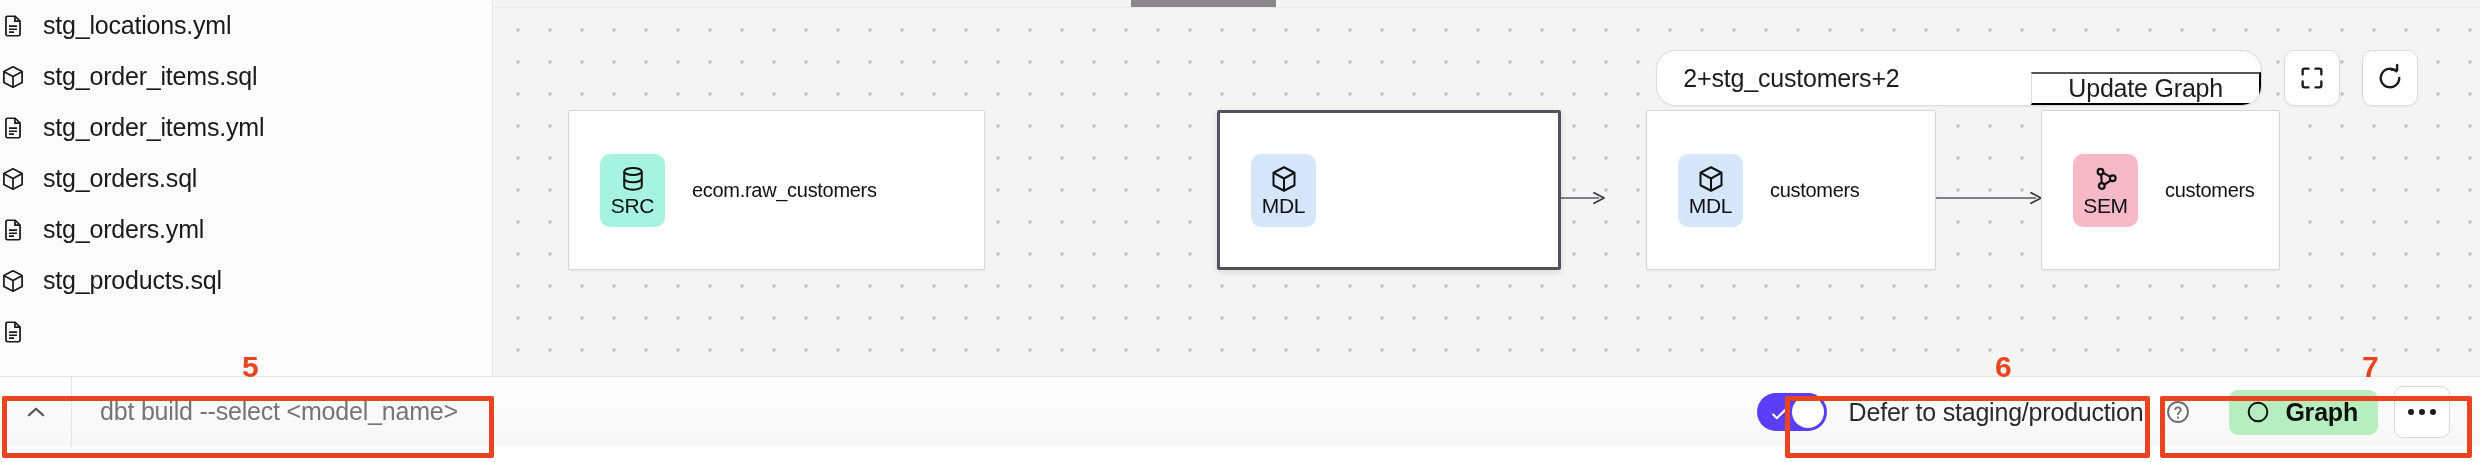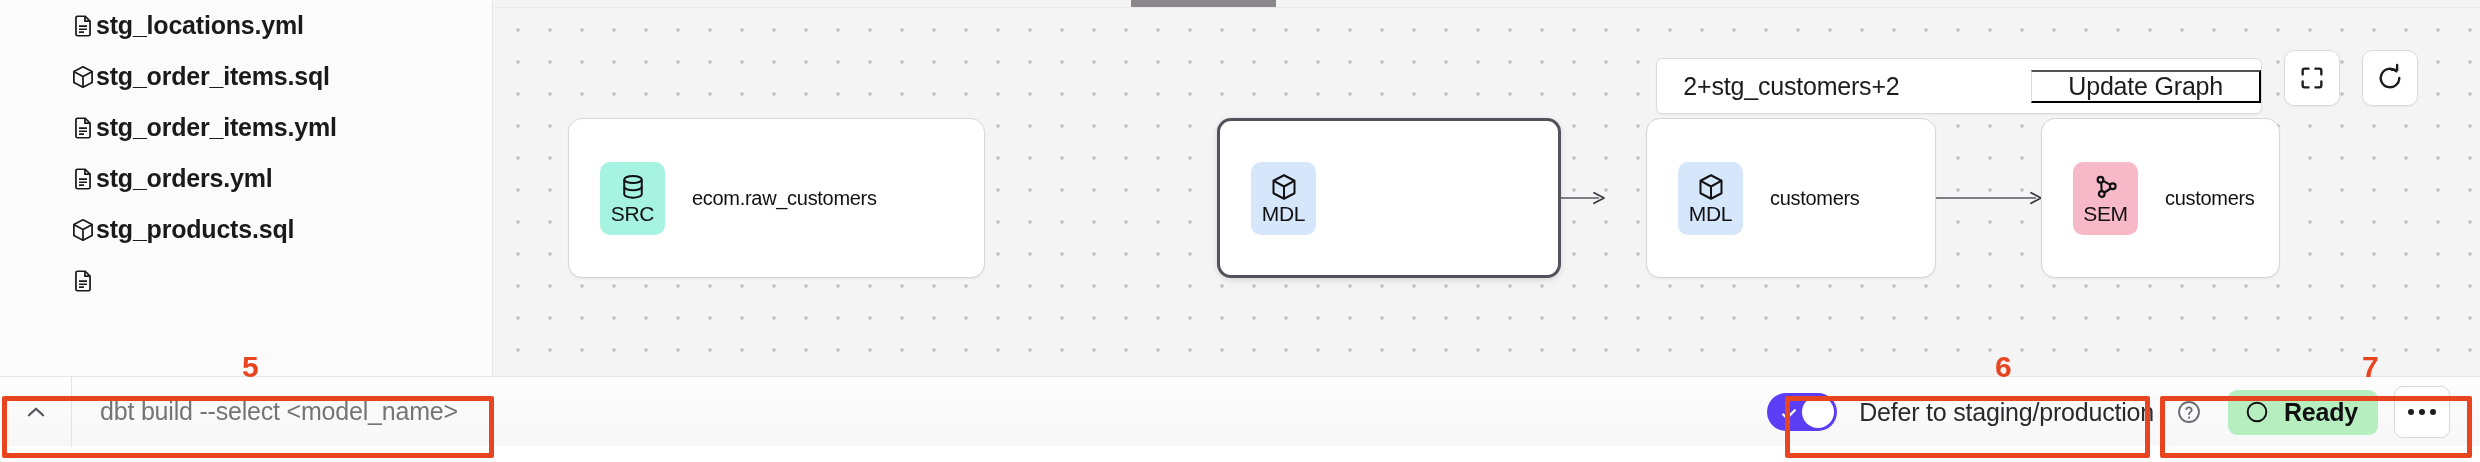--- a/index.html
+++ b/index.html
@@ -13,21 +13,21 @@
   
   #sidebar {
     position: absolute; left: 0; top: 0;
     width: 493px; height: 392px;
     background: #fbfbfb;
     border-right: 1px solid #e6e6e6;
     overflow: hidden;
   }
   .file-row {
     display: flex; align-items: center;
-    height: 51px; padding-left: 70px;  font-weight: bold;
+    height: 51px; gap: 17px;
   }
   .file-row .fname {
     font-size: 25px; color: #1a1a1a; letter-spacing: -.2px;
     white-space: nowrap;
   }
   .ficon { width: 26px; height: 26px; flex: none; display:block; }
 
   
   #canvas {
     position: absolute; left: 493px; top: 0;
@@ -47,26 +47,25 @@
     background: #e9e9ea;
   }
 
   
   #toolbar {
     position: absolute; right: 62px; top: 50px;
     display: flex; align-items: stretch; gap: 22px;
     z-index: 20;
   }
   .tb-group {
-    display: flex; align-items: center;
+    display: flex; align-items: flex-end;
     background: #ffffff; border: 1px solid #dcdcdf;
-    border-radius: 6px; height: 56px;
+    border-radius: 20px; height: 56px;
     box-shadow: 0 1px 2px rgba(0,0,0,.05);
     overflow: hidden;
-    margin-top: 8px;
   }
   #selector-input {
     display: flex; align-items: center;
     padding: 0 26px; font-size: 25px; color: #1c1c1e;
     border: none; outline: none; background: transparent;
     min-width: 338px; height: 100%;
     font-family: "Liberation Sans", sans-serif;
     letter-spacing: -.2px;
   }
   #update-graph-btn {
@@ -78,25 +77,25 @@
   }
   .icon-btn {
     width: 56px; height: 56px; background: #ffffff;
     border: 1px solid #dcdcdf; border-radius: 10px;
     display: flex; align-items: center; justify-content: center;
     cursor: pointer; box-shadow: 0 1px 2px rgba(0,0,0,.05);
   }
 
   
   .node {
-    position: absolute; top: 118px;
+    position: absolute; top: 110px;
     height: 160px;
     background: #ffffff;
     border: 1px solid #d6d6da;
-    border-radius: 14px;
+    border-radius: 2px;
     display: flex; align-items: center;
     padding-left: 31px; gap: 27px;
     box-shadow: 0 1px 2px rgba(0,0,0,.06);
   }
   .node.selected {
     border: 3px solid #52525b;
     box-shadow: 0 2px 6px rgba(0,0,0,.12);
   }
   .badge {
     width: 65px; height: 73px; border-radius: 10px;
@@ -129,21 +128,21 @@
     background: transparent;
   }
   #cmd-input {
     flex: 0 0 auto; width: 420px; height: 70px;
     border: none; outline: none; background: transparent;
     font-size: 25px; color: #8a8a8f; padding-left: 28px;
     font-family: "Liberation Sans", sans-serif; letter-spacing: -.2px;
   }
   #bottom-right {
     position: absolute; right: 0; top: 0; height: 70px;
-    display: flex; align-items: center; gap: 0;
+    display: flex; align-items: center; gap: 12px;
   }
   #defer-group {
     display: flex; align-items: center; gap: 22px;
     height: 70px; padding: 0 26px 0 26px;
   }
   .toggle {
     width: 70px; height: 38px; border-radius: 19px;
     background: #5b3df5; position: relative; flex: none; cursor: pointer;
     display: flex; align-items: center;
   }
@@ -213,20 +212,27 @@
 
     <div class="file-row">
       <svg class="ficon" viewBox="0 0 24 24" fill="none" stroke="#1a1a1a" stroke-width="1.6">
           <path d="M14 3H7a1.5 1.5 0 0 0-1.5 1.5v15A1.5 1.5 0 0 0 7 21h10a1.5 1.5 0 0 0 1.5-1.5V7.5L14 3z"></path>
           <path d="M13.8 3.2v4.3h4.4"></path>
           <path d="M8.3 12.2h7.4M8.3 15h7.4M8.3 17.6h4.6"></path>
         </svg>
       <span class="fname">stg_order_items.yml</span>
     </div>
 
+    <div class="file-row">
+      <svg class="ficon" viewBox="0 0 24 24" fill="none" stroke="#1a1a1a" stroke-width="1.6" stroke-linejoin="round">
+          <path d="M12 2.6 20.4 7v10L12 21.4 3.6 17V7L12 2.6z"></path>
+          <path d="M3.8 7.1 12 11.6l8.2-4.5M12 11.6v9.6"></path>
+        </svg>
+      <span class="fname">stg_orders.sql</span>
+    </div>
 
     <div class="file-row">
       <svg class="ficon" viewBox="0 0 24 24" fill="none" stroke="#1a1a1a" stroke-width="1.6">
           <path d="M14 3H7a1.5 1.5 0 0 0-1.5 1.5v15A1.5 1.5 0 0 0 7 21h10a1.5 1.5 0 0 0 1.5-1.5V7.5L14 3z"></path>
           <path d="M13.8 3.2v4.3h4.4"></path>
           <path d="M8.3 12.2h7.4M8.3 15h7.4M8.3 17.6h4.6"></path>
         </svg>
       <span class="fname">stg_orders.yml</span>
     </div>
 
@@ -354,21 +360,21 @@
             <path d="M9.5 9.3a2.6 2.6 0 0 1 5 .9c0 1.7-2.5 2.1-2.5 3.8" stroke-linecap="round"></path>
             <circle cx="12" cy="17.2" r=".95" fill="#6a6a72" stroke="none"></circle>
           </svg>
       </div>
 
       <div id="status-group">
         <div id="ready-badge">
           <svg width="26" height="26" viewBox="0 0 24 24" fill="none" stroke="#111114" stroke-width="1.8">
               <circle cx="12" cy="12" r="8.6"></circle>
             </svg>
-          <span class="rtext">Ready</span>
+          <span class="rtext">Graph</span>
         </div>
         <div id="more-btn">
           <span class="dot"></span>
           <span class="dot"></span>
           <span class="dot"></span>
         </div>
       </div>
     </div>
   </div>
 

